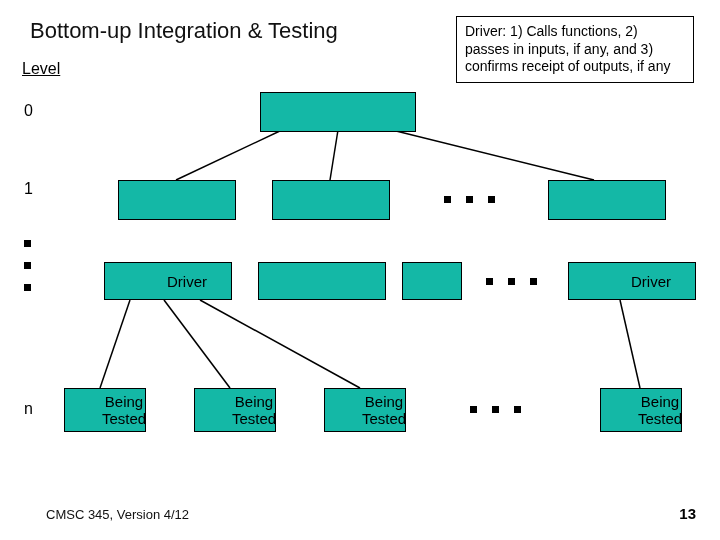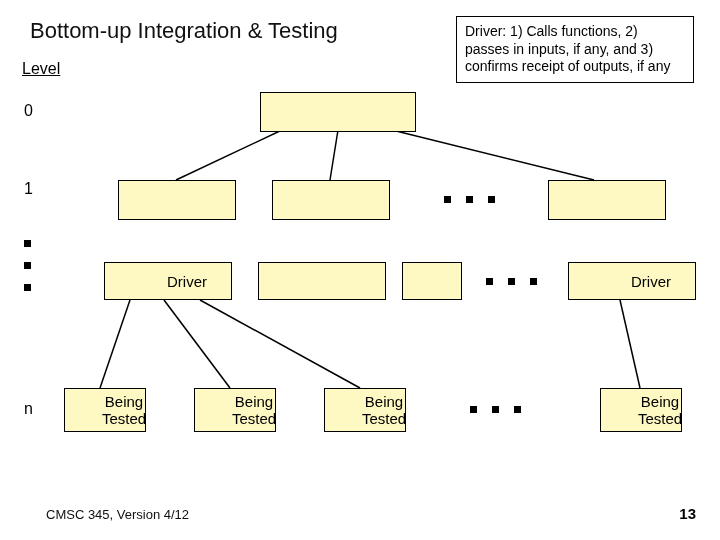--- a/index.html
+++ b/index.html
@@ -37,21 +37,21 @@
     font-size: 14px;
     line-height: 1.25;
   }
   .lvl0 { position: absolute; left: 24px; top: 102px; font-size: 16px; }
   .lvl1 { position: absolute; left: 24px; top: 180px; font-size: 16px; }
   .lvln { position: absolute; left: 24px; top: 400px; font-size: 16px; }
 
   .box {
     position: absolute;
     border: 1.5px solid #000;
-    background: #fef9c3;
+    background: #14b8a6;
     display: flex;
     align-items: center;
     justify-content: center;
     font-size: 15px;
     text-align: center;
     padding-left: 38px;
   }
 
   .svg-layer {
     position: absolute;

